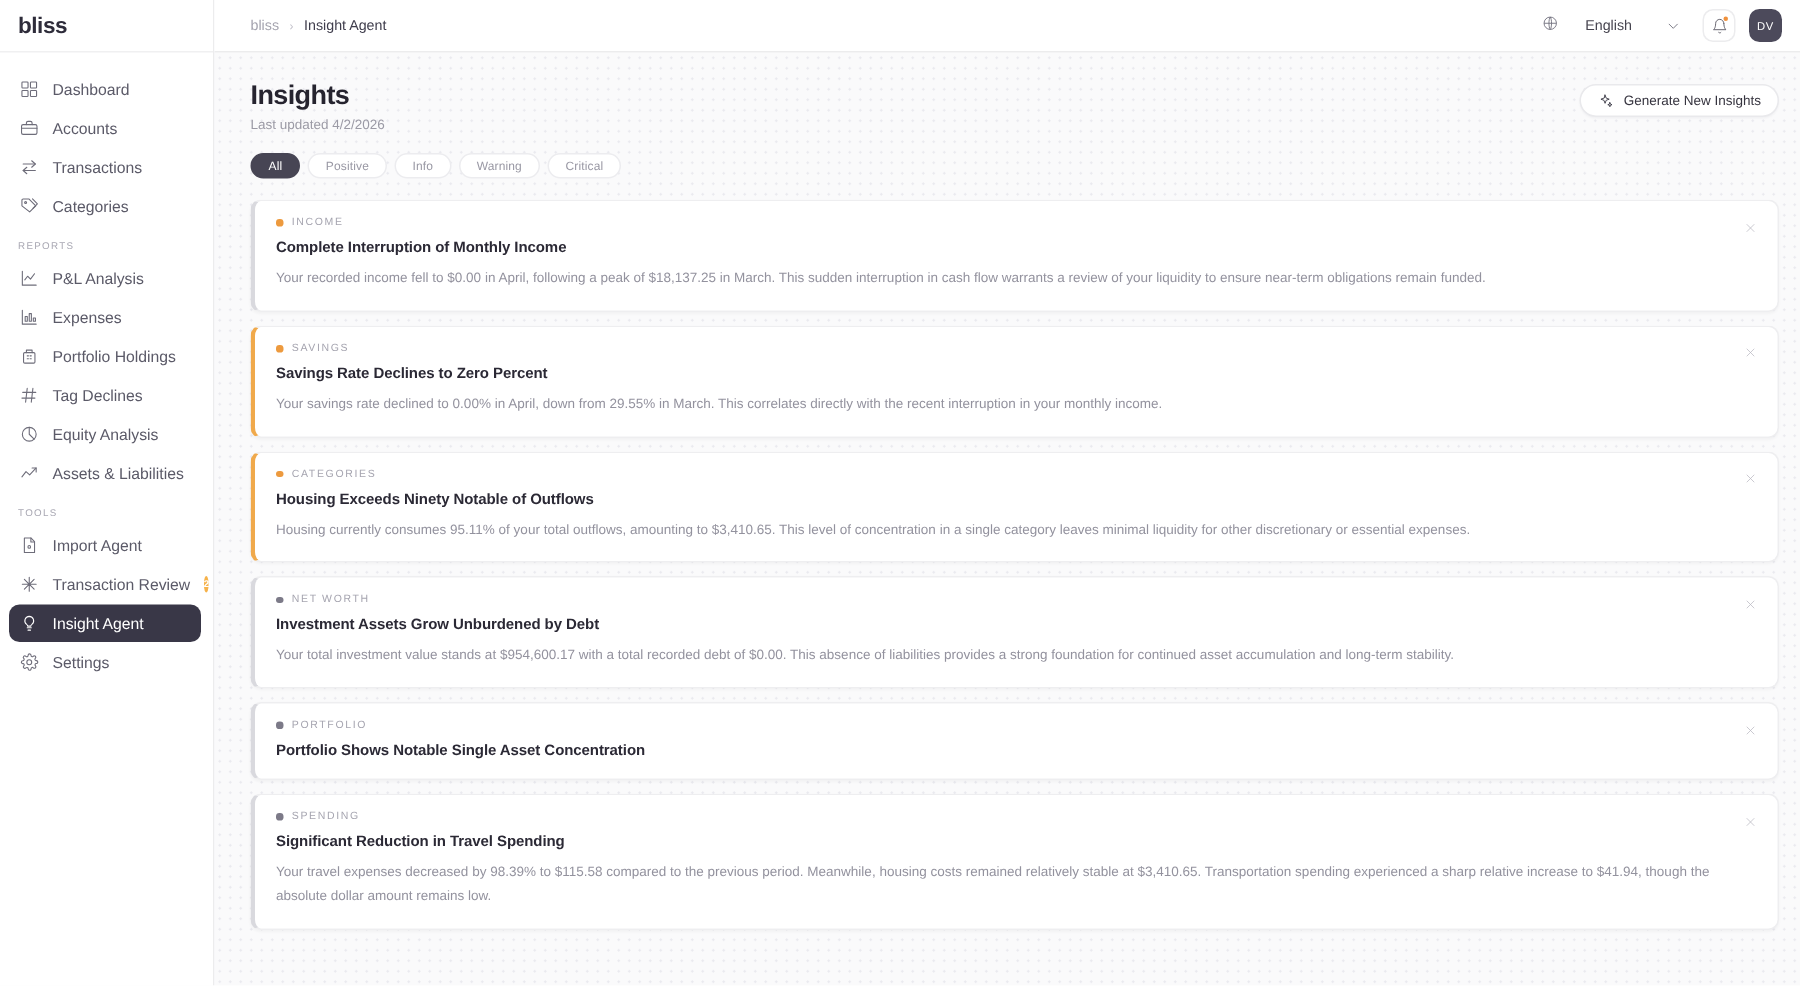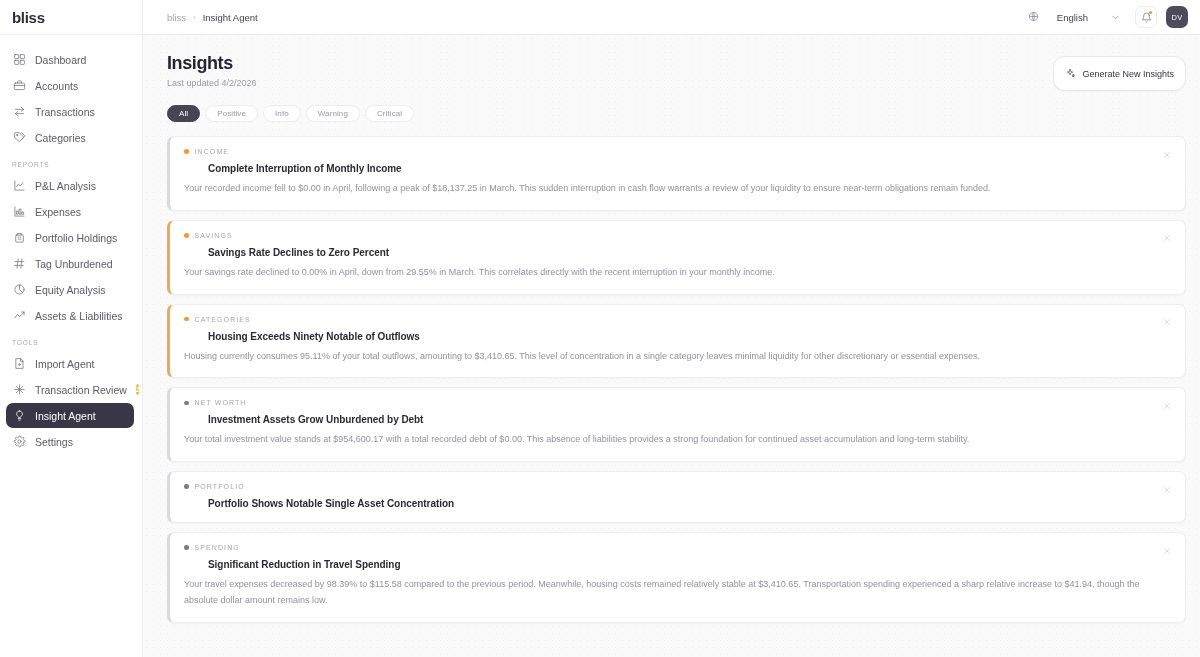--- a/index.html
+++ b/index.html
@@ -103,21 +103,21 @@
   }
 
   
   .page { flex: 1; overflow-y: auto; padding: 18px 14px 20px 24px; }
   .page-head { display: flex; align-items: flex-start; }
   .page-title { font-size: 18px; font-weight: 700; color: #26242f; letter-spacing: -0.4px; }
   .page-sub { font-size: 9px; color: #9b9aa5; margin-top: 4px; }
   .gen-btn {
     margin-left: auto; margin-top: 3px;
     display: flex; align-items: center; gap: 6px;
-    height: 35px; padding: 0 11px;
+    height: 22px; padding: 0 11px;
     background: #ffffff; border: 1px solid #e9e9ec;
     border-radius: 11.5px;
     font-size: 9px; color: #36343f; cursor: pointer;
     box-shadow: 0 1px 1.5px rgba(24,22,40,0.04);
     white-space: nowrap;
   }
   .gen-btn svg { width: 11px; height: 11px; stroke: #2f2d3a; fill: none; stroke-width: 1.25; stroke-linecap: round; stroke-linejoin: round; }
 
   
   .filters { display: flex; gap: 5px; margin-top: 14px; }
@@ -142,21 +142,21 @@
     box-shadow: 0 1px 2px rgba(22,20,40,0.035);
   }
   .card-cat { display: flex; align-items: center; gap: 6px; }
   .cat-dot { width: 4.5px; height: 4.5px; border-radius: 50%; flex-shrink: 0; }
   .cat-text {
     font-size: 7px; letter-spacing: 1.1px; text-transform: uppercase;
     color: #a6a5b0;
   }
   .card-title {
     font-size: 10px; font-weight: 700; color: #2b2935;
-    margin-top: 8px; letter-spacing: -0.05px; margin-left: 24px;
+    margin-top: 8px; letter-spacing: -0.05px;
   }
   .card-body {
     font-size: 9px; line-height: 1.75; color: #93929e;
     margin-top: 7px; max-width: 975px;
   }
   .card-close {
     position: absolute; top: 11px; right: 12px;
     width: 13px; height: 13px;
     display: flex; align-items: center; justify-content: center;
     cursor: pointer; border-radius: 3px;
@@ -245,21 +245,21 @@
             </svg>
           </span>
           <span class="nav-label">Portfolio Holdings</span>
         </div>
         <div class="nav-item">
           <span class="nav-ico">
             <svg viewBox="0 0 24 24">
               <path d="M9.5 3.5L7.5 20.5M16.5 3.5l-2 17M4 8.5h16M3 15.5h16"></path>
             </svg>
           </span>
-          <span class="nav-label">Tag Unburdened</span>
+          <span class="nav-label">Tag Declines</span>
         </div>
         <div class="nav-item">
           <span class="nav-ico">
             <svg viewBox="0 0 24 24">
               <circle cx="12" cy="12" r="8.5"></circle>
               <path d="M12 3.5V12l6 6"></path>
             </svg>
           </span>
           <span class="nav-label">Equity Analysis</span>
         </div>

